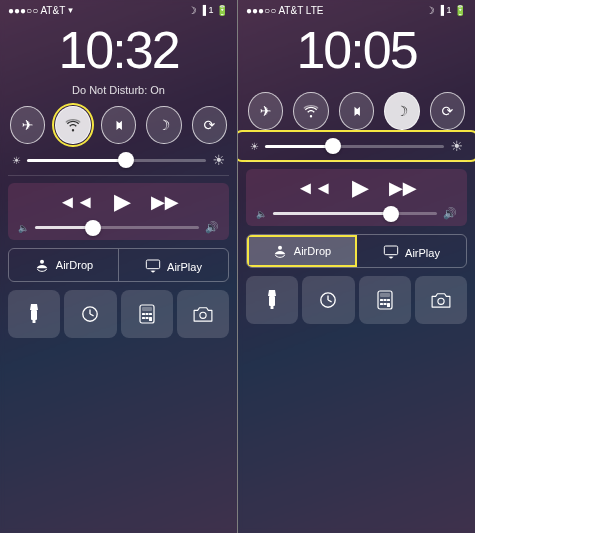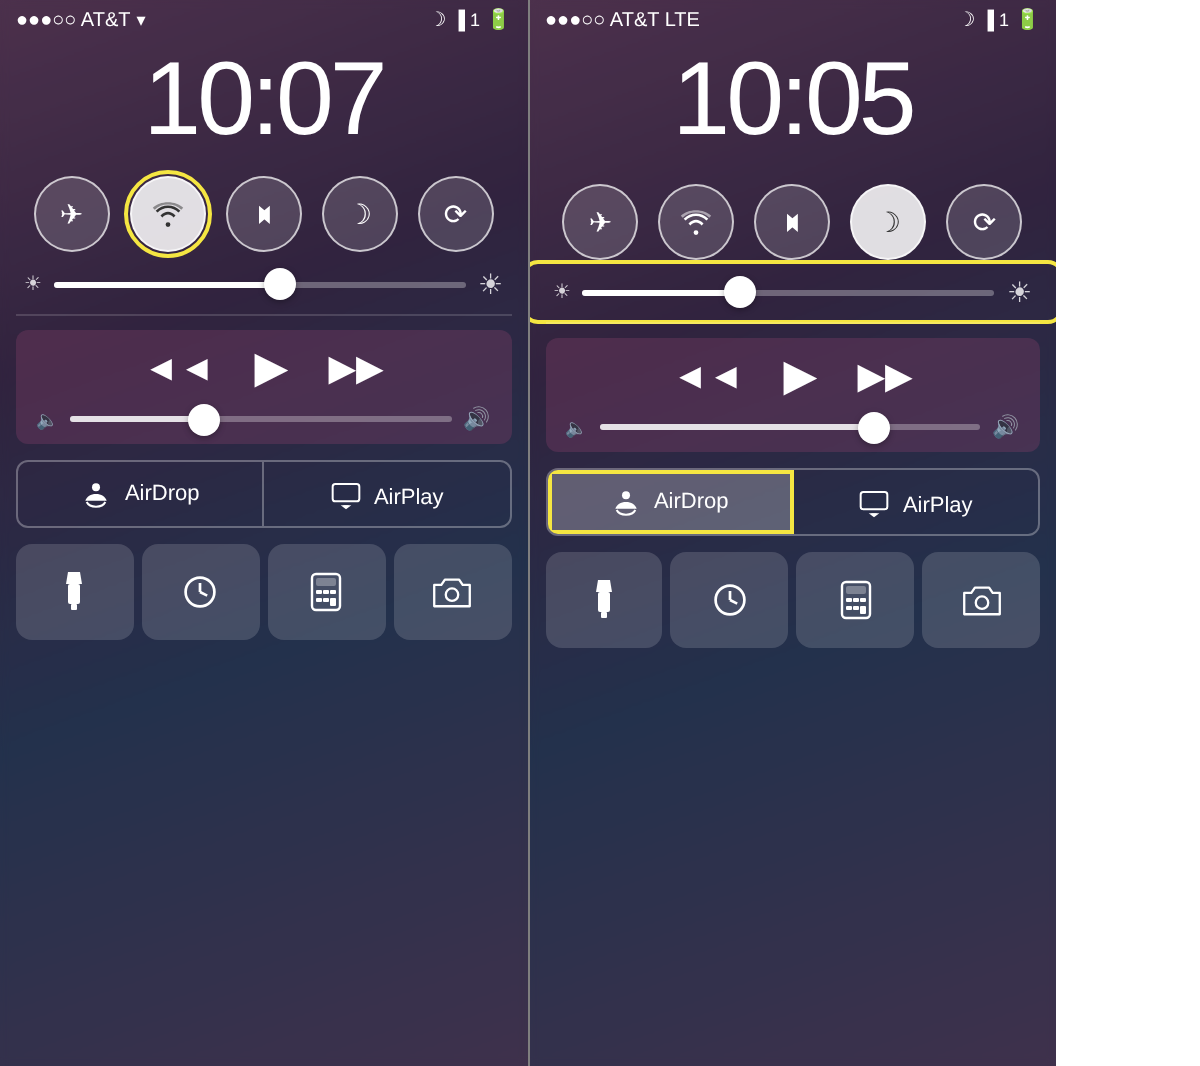--- a/index.html
+++ b/index.html
@@ -212,34 +212,35 @@
       width: 1px;
       background: rgba(0,0,0,0.5);
       flex-shrink: 0;
       position: relative;
       z-index: 10;
     }
   </style>
 </head>
 <body>
 
-<div id="app" style="display:flex; width:528px; height:533px;">
+<div id="app" style="display:flex; width:475px; height:533px;">
     <div class="panel">
       <div class="status-bar">
       <div class="status-left">
         <span style="font-size:10px">●●●○○ AT&amp;T</span>
         <span style="font-size:9px">▾</span>
       </div>
       <div class="status-right">
         <span>☽</span>
         <span style="font-size:9px">▐ 1</span>
         <span>🔋</span>
       </div>
       </div>
-      <div class="time-display">10:07</div>
+      <div class="time-display">10:32</div>
+      <div class="dnd-label">Do Not Disturb: On</div>
       <div class="controls-row">
         <div class="ctrl-btn">✈</div>
         <div class="ctrl-btn highlighted">
           <svg viewBox="0 0 20 16" width="16" height="13" fill="#333">
     <path d="M10 12.5a1.5 1.5 0 1 1 0 3 1.5 1.5 0 0 1 0-3z"></path>
     <path d="M6.5 9.5C7.7 8.3 8.8 7.7 10 7.7s2.3.6 3.5 1.8l1.2-1.2C13.1 6.7 11.6 6 10 6S6.9 6.7 5.3 8.3l1.2 1.2z"></path>
     <path d="M3.5 6.5C5.3 4.7 7.5 3.7 10 3.7s4.7 1 6.5 2.8l1.2-1.2C15.5 3.1 12.9 2 10 2S4.5 3.1 2.3 5.3l1.2 1.2z"></path>
     <path d="M0.5 3.5C2.8 1.3 6.2 0 10 0s7.2 1.3 9.5 3.5l-1.2 1.2C16.2 2.6 13.3 1.5 10 1.5S3.8 2.6 1.7 4.7L0.5 3.5z" opacity="0.5"></path>
   </svg>
         </div>

